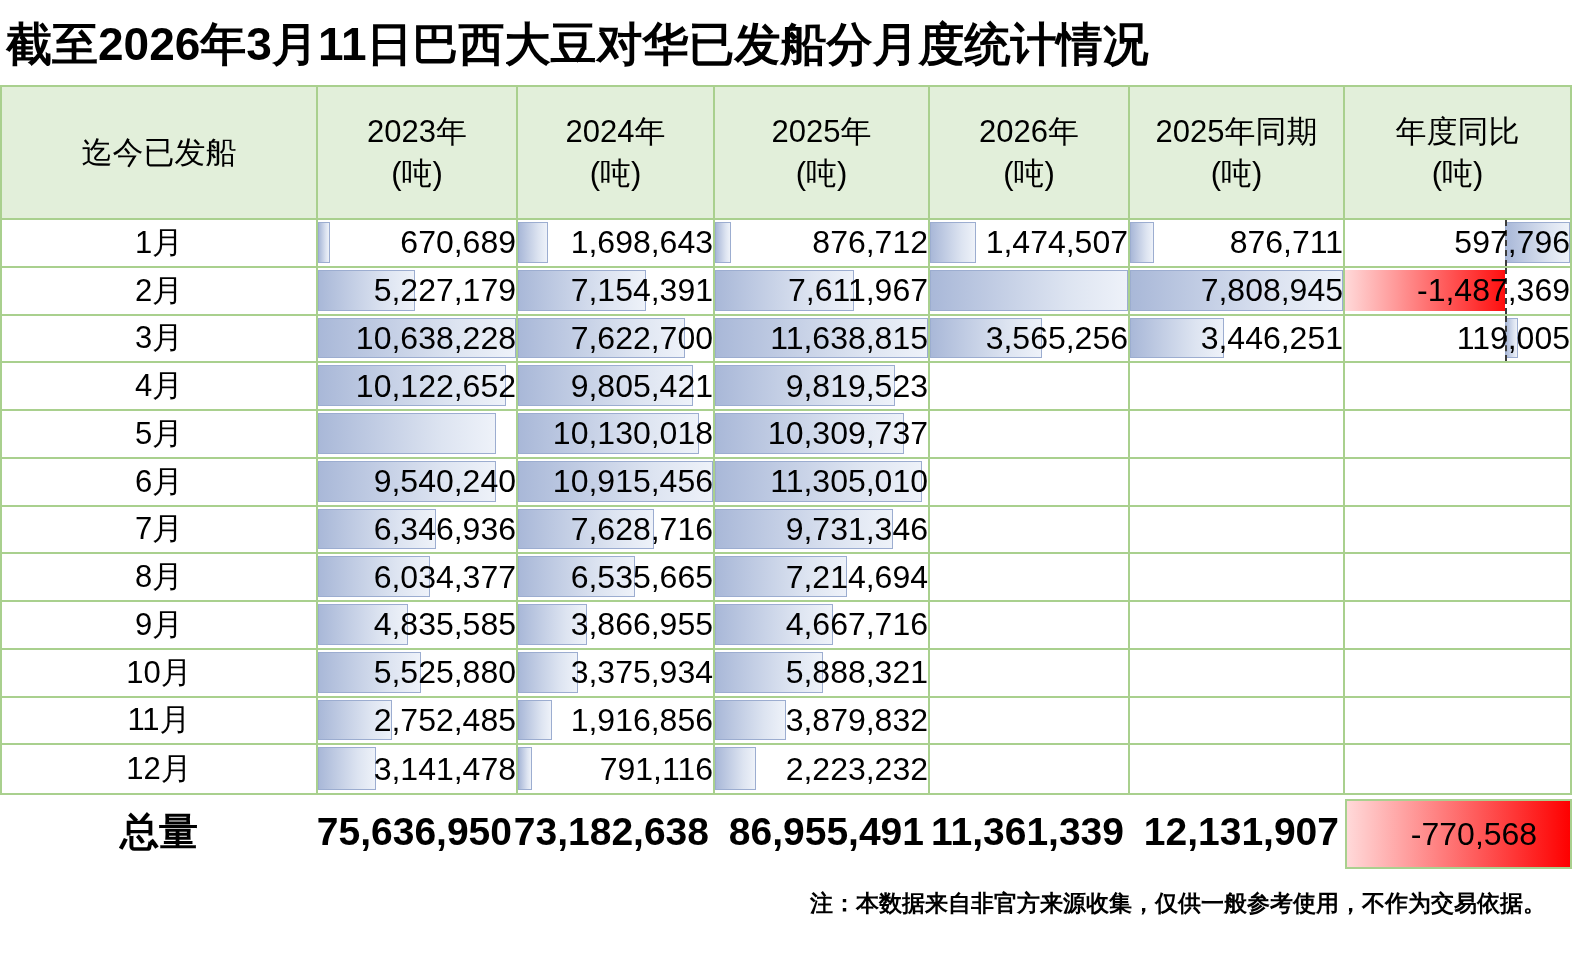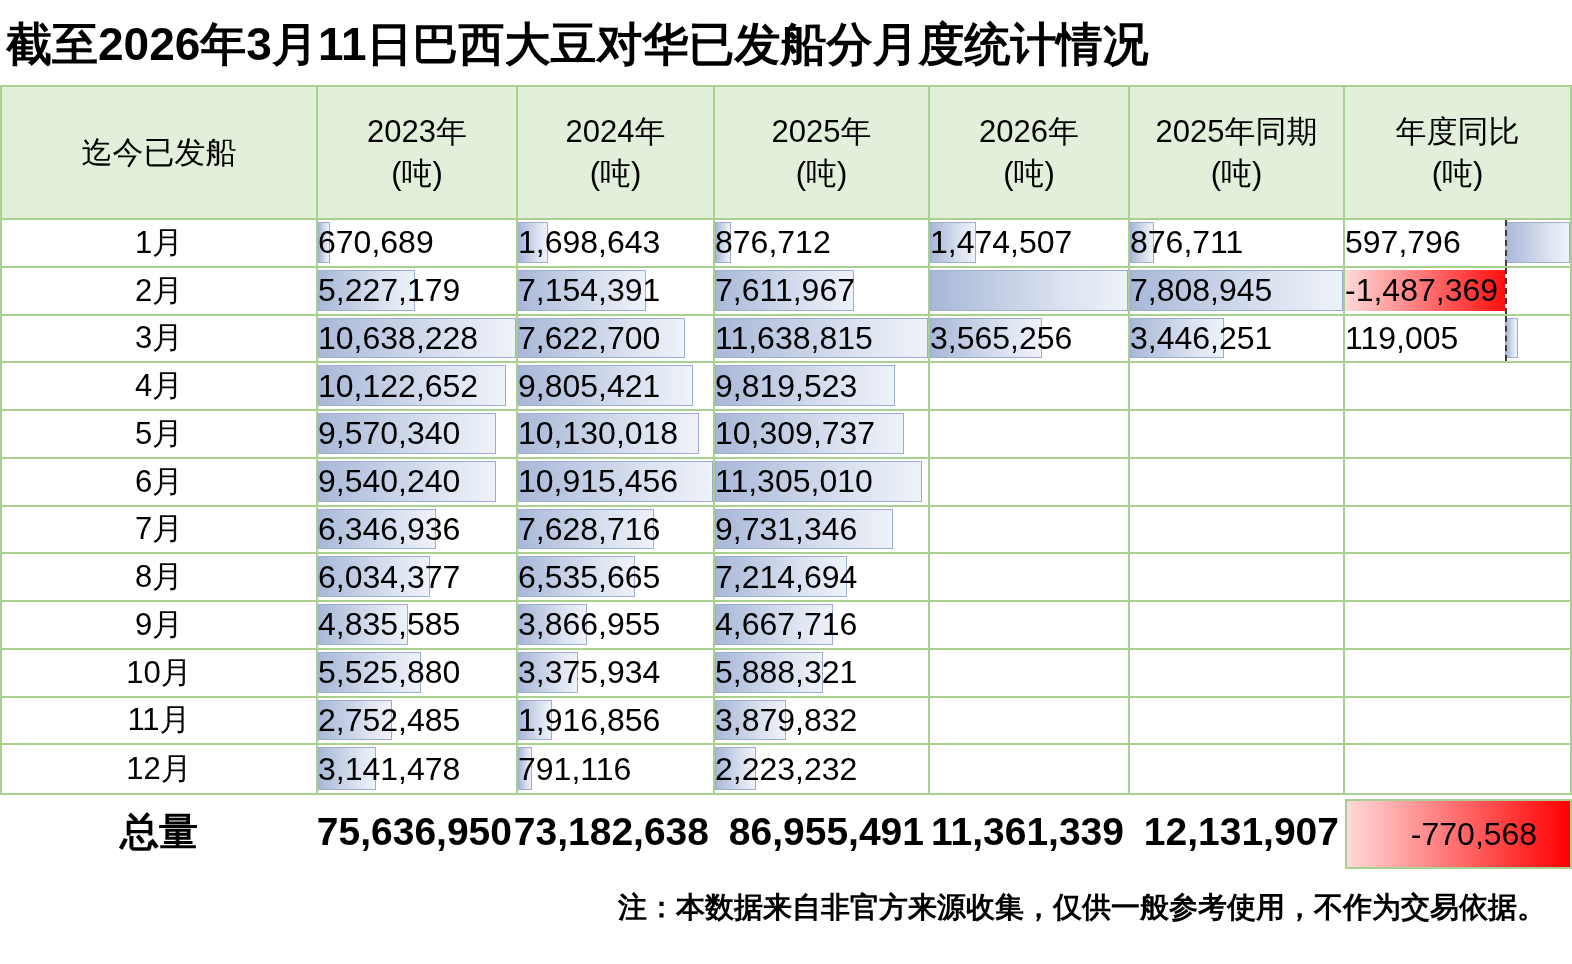--- a/index.html
+++ b/index.html
@@ -20,40 +20,40 @@
           position:relative; display:flex; align-items:center; justify-content:center;
           overflow:hidden; background:#fff; }
   .cell.last-col { border-right:none; }
   .cell.last-row { border-bottom:none; }
 
   .hdr { background:var(--hdrbg); height:133px; flex-direction:column;
          font-size:31px; line-height:42px; }
   .rowcell { height:47.75px; font-size:32px; }
   .monthcell { font-size:31px; }
 
-  .num { position:relative; z-index:3; width:100%; text-align:left; white-space:nowrap; }
+  .num { position:relative; z-index:3; width:100%; text-align:right; white-space:nowrap; }
 
   .bar { position:absolute; top:2px; bottom:3px; z-index:1; }
   .bar.pos { background:linear-gradient(90deg,#a9b8d8 0%,#dde4f1 70%,#eef2f9 100%);
              border:1px solid #9cadd0; }
   .bar.neg { background:linear-gradient(90deg,#ffd9d9 0%,#ff0f0f 100%); }
   .axis-line { position:absolute; top:0; bottom:0; width:0; z-index:2;
                border-left:2px dashed #3c3c3c; }
 
   
   .total-grid { position:absolute; left:0; top:797px; width:1572px;
                 display:grid; grid-template-columns:318px 200px 197px 215px 200px 215px 1fr; }
   .tcell { height:70px; display:flex; align-items:center; font-weight:700; font-size:39px;
            justify-content:flex-end; padding-right:6px; white-space:nowrap; position:relative; }
   .tcell.tlabel { justify-content:center; padding-right:0; }
   .tcell.tdiff { justify-content:center; padding-right:0; font-weight:400; font-size:32px;
                  background:linear-gradient(90deg,#ffd9d9 0%,#fe0000 100%);
                  border:2px solid var(--grid); margin:2px 0 4px 0;padding-left:31px; }
 
-  .footnote { position:absolute; right:26px; top:888px; font-size:29px; font-weight:700;
+  .footnote { position:absolute; right:26px; top:888px; font-size:23px; font-weight:700;
               white-space:nowrap; }
 </style>
 </head>
 <body>
 
 <div class="page">
   <div class="title">截至2026年3月11日巴西大豆对华已发船分月度统计情况</div>
 
   <div class="table-wrap">
     <div class="grid" id="table-grid">
@@ -171,21 +171,20 @@
         <div class="cell rowcell">
           <div class="bar pos" style="left: 0px; width: 84.3688%;"></div>
           <div class="num">9,819,523</div>
         </div>
         <div class="cell rowcell"></div>
         <div class="cell rowcell"></div>
         <div class="cell rowcell last-col"></div>
         <div class="cell rowcell monthcell">5月</div>
         <div class="cell rowcell">
           <div class="bar pos" style="left: 0px; width: 89.9618%;"></div>
-          <div class="num">9,570,340</div>
         </div>
         <div class="cell rowcell">
           <div class="bar pos" style="left: 0px; width: 92.8043%;"></div>
           <div class="num">10,130,018</div>
         </div>
         <div class="cell rowcell">
           <div class="bar pos" style="left: 0px; width: 88.5806%;"></div>
           <div class="num">10,309,737</div>
         </div>
         <div class="cell rowcell"></div>

